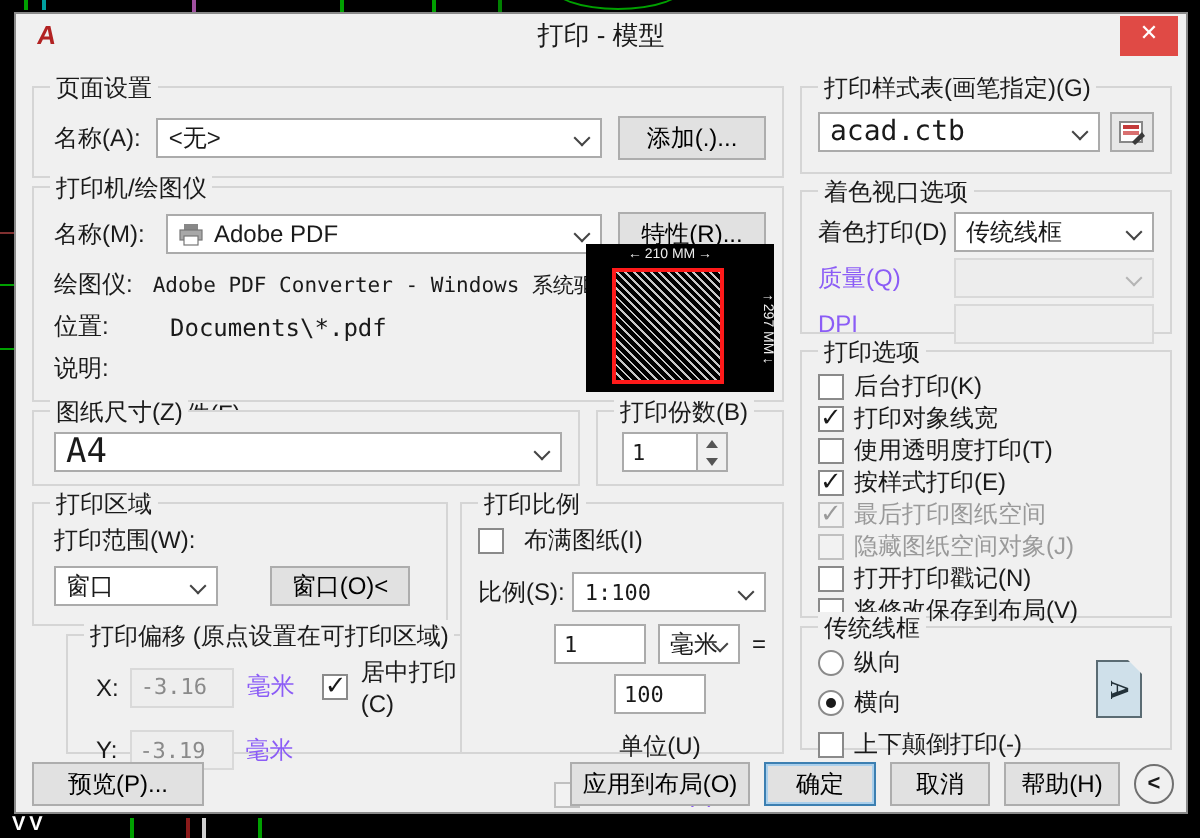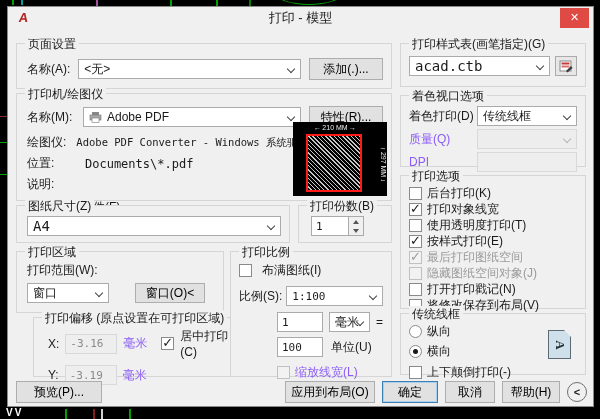--- a/index.html
+++ b/index.html
@@ -189,21 +189,21 @@
       <div class="wlabel">← <span>210 MM</span> →</div>
       <div class="hlabel">↑ <span>297 MM</span> ↓</div>
       <div class="paper"></div>
     </div>
   </div>
 
   <div class="group" style="left:8px;top:198px;width:274px;height:38px;">
     <span class="gtitle">图纸尺寸(Z)</span>
     <div class="row" style="padding:10px 8px 0 10px;">
       <div class="combo" style="flex:1">
-        <span class="mono" style="font-size:14px">A4</span>
+        <span class="mono" style="font-size:17px">A4</span>
         <span class="chev"></span>
       </div>
     </div>
   </div>
 
   <div class="group" style="left:290px;top:198px;width:94px;height:38px;">
     <span class="gtitle">打印份数(B)</span>
     <div class="row" style="padding:10px 0 0 12px;">
       <input class="tb" style="width: 38px;" readonly="" value="1">
       <div class="spin">
@@ -261,21 +261,21 @@
       </div>
     </div>
     <div class="row" style="padding:6px 8px 0 46px;gap:6px;">
       <input class="tb" style="width: 46px;" readonly="" value="1">
       <div class="combo" style="width:52px">
         <span>毫米</span>
         <span class="chev"></span>
       </div>
       <span>=</span>
     </div>
-    <div class="row" style="padding:5px 8px 0 46px;gap:8px;">
+    <div class="row" style="padding:5px 8px 0 46px;gap:8px;flex-direction:column;">
       <input class="tb" style="width: 46px;" readonly="" value="100">
       <span>单位(U)</span>
     </div>
     <div class="row" style="padding:7px 8px 0 46px;gap:5px;">
       <span class="cb disabled"></span>
       <span class="gray">缩放线宽(L)</span>
     </div>
   </div>
 
   <div class="group" style="left:392px;top:36px;width:186px;height:44px;">

